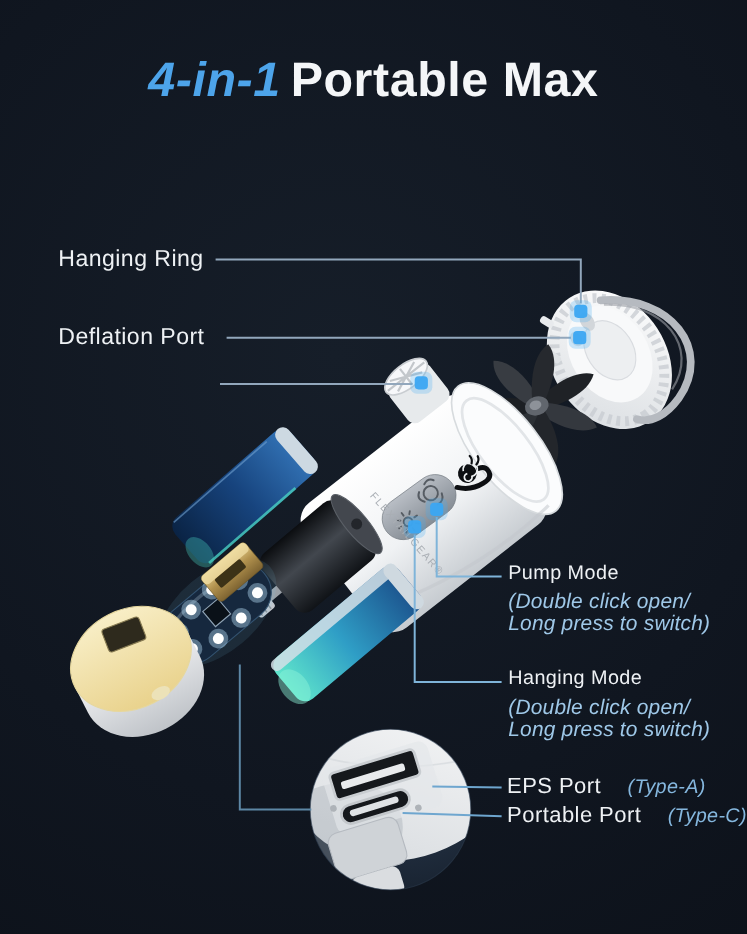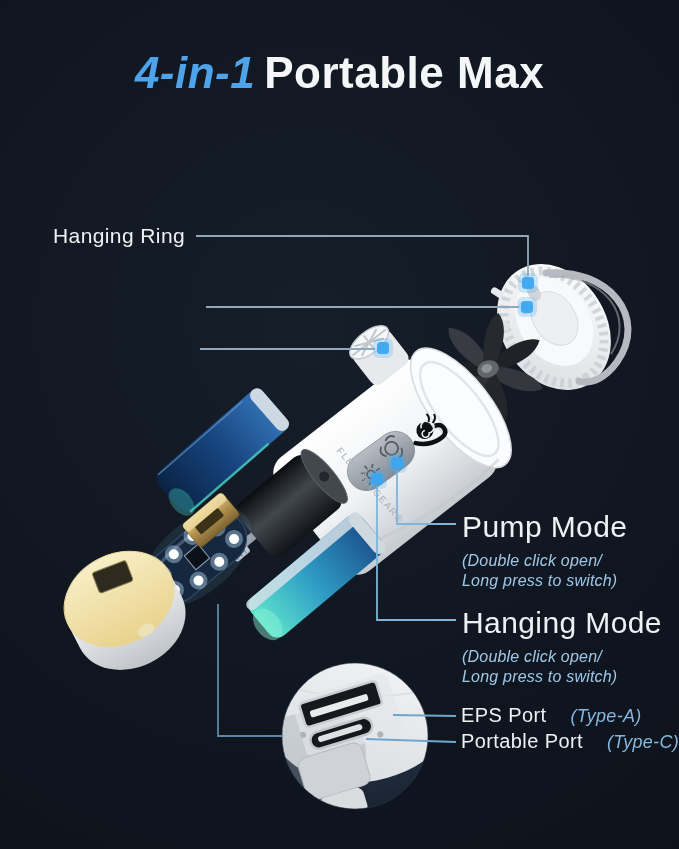--- a/index.html
+++ b/index.html
@@ -9,22 +9,22 @@
     font-family:"Liberation Sans", sans-serif;
     -webkit-font-smoothing:antialiased;
   }
   .artwork{position:absolute;left:0;top:0;width:679px;height:849px;}
   .title{
     position:absolute;top:46px;left:0;width:679px;text-align:center;
     font-size:44px;line-height:53px;font-weight:bold;color:#f4f6f8;letter-spacing:.5px;
   }
   .title .hl{color:#4da4ea;font-style:italic;margin-right:9px;}
   .callout{position:absolute;color:#eef1f4;font-size:21px;letter-spacing:.4px;white-space:nowrap;}
-  .mode-label{font-size:30px;}
-  .hint{color:#9fc8e8;font-style:italic;font-size:16px;line-height:20px;letter-spacing:.2px;margin-top:7px;}
+  .mode-label{font-size:18px;}
+  .hint{color:#9fc8e8;font-style:italic;font-size:19px;line-height:20px;letter-spacing:.2px;margin-top:7px;}
   .port-row{display:flex;align-items:baseline;white-space:nowrap;}
   .port-label{font-size:20px;color:#eef1f4;letter-spacing:.4px;}
   .port-type{font-size:18px;color:#85b7de;font-style:italic;margin-left:24px;letter-spacing:.3px;}
 </style>
 </head>
 <body>
 
 <div class="stage">
 
   <svg class="artwork" viewBox="0 0 679 849" aria-hidden="true">
@@ -287,20 +287,21 @@
       <rect x="367" y="469" width="20" height="20" rx="6" fill="#41aaf2" opacity=".25"></rect>
       <rect x="371" y="473" width="12" height="12" rx="3.5" fill="#3ba6f2" opacity=".95"></rect>
     </g>
   </svg>
 
   <header class="title">
     <div><span class="hl">4-in-1</span><span>Portable Max</span></div>
   </header>
 
   <div class="callout" style="left:53px;top:224px;">Hanging Ring</div>
+  <div class="callout" style="left:53px;top:295px;">Deflation Port</div>
 
   <div class="callout" style="left:462px;top:510px;">
     <div class="mode-label">Pump Mode</div>
     <div class="hint">
       <div>(Double click open/</div>
       <div>Long press to switch)</div>
     </div>
   </div>
 
   <div class="callout" style="left:462px;top:606px;">

